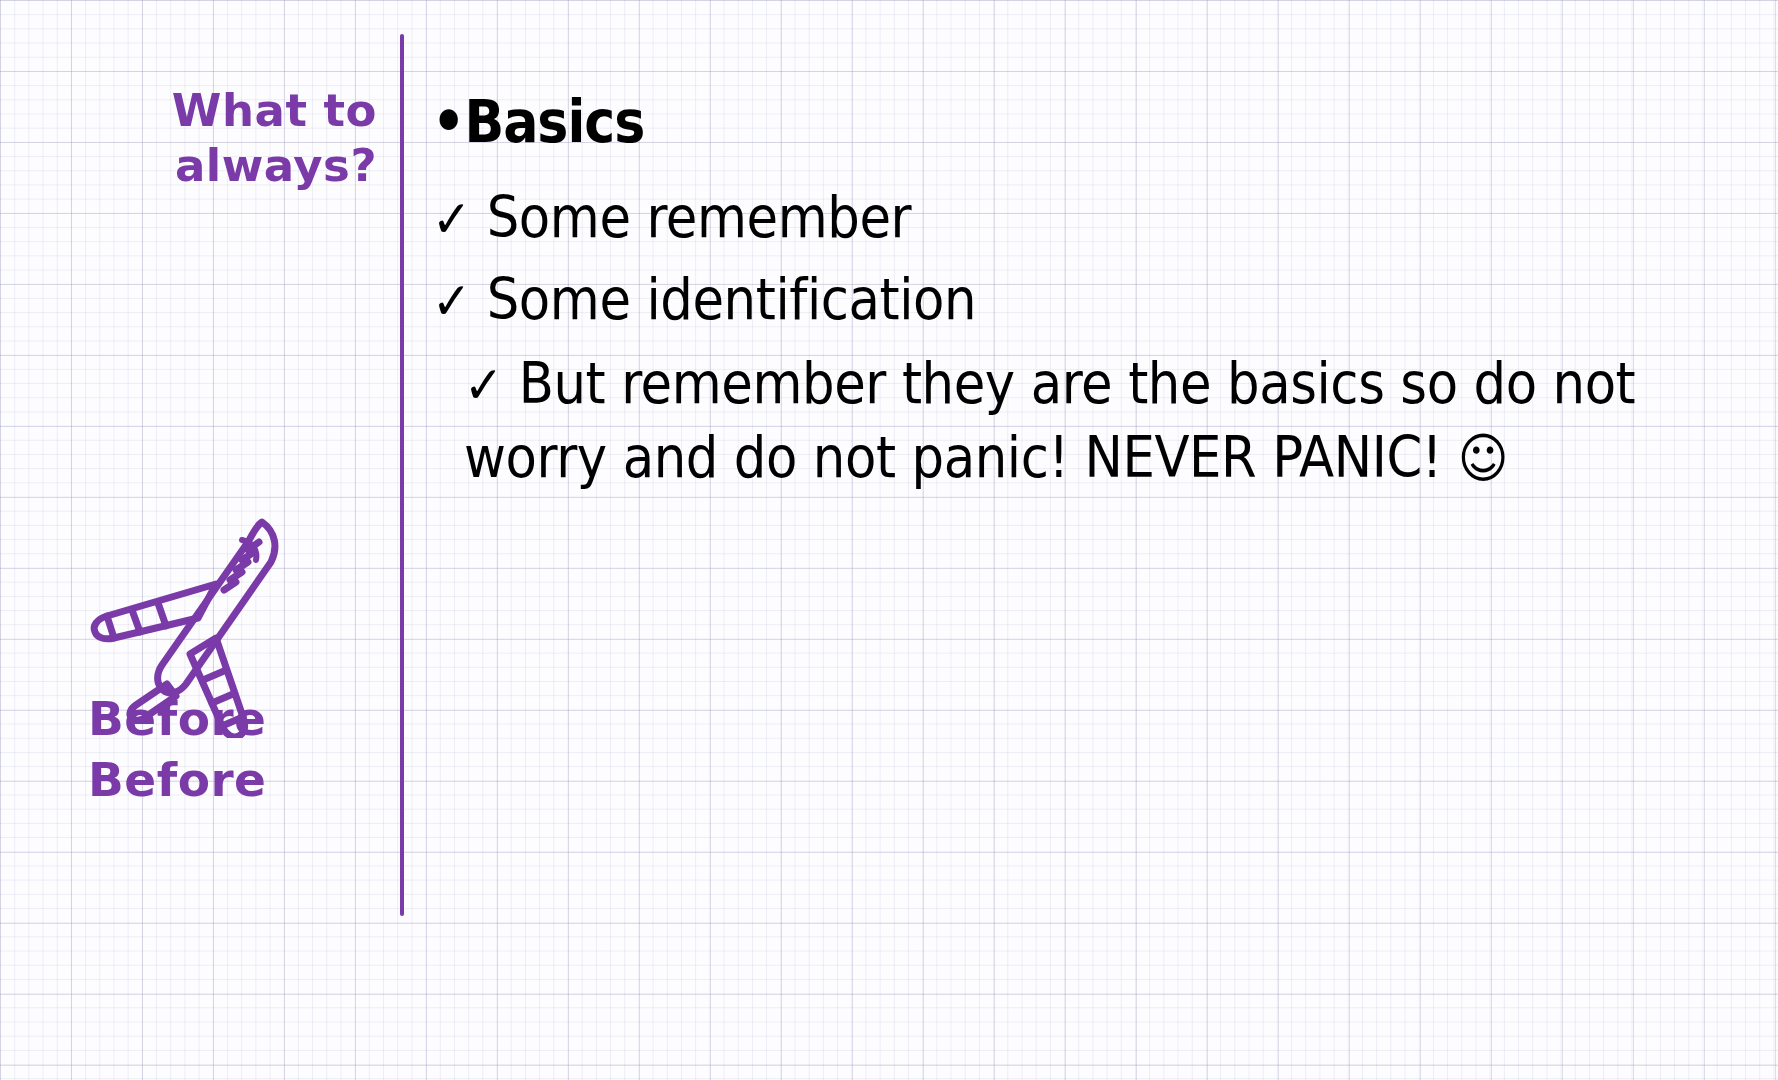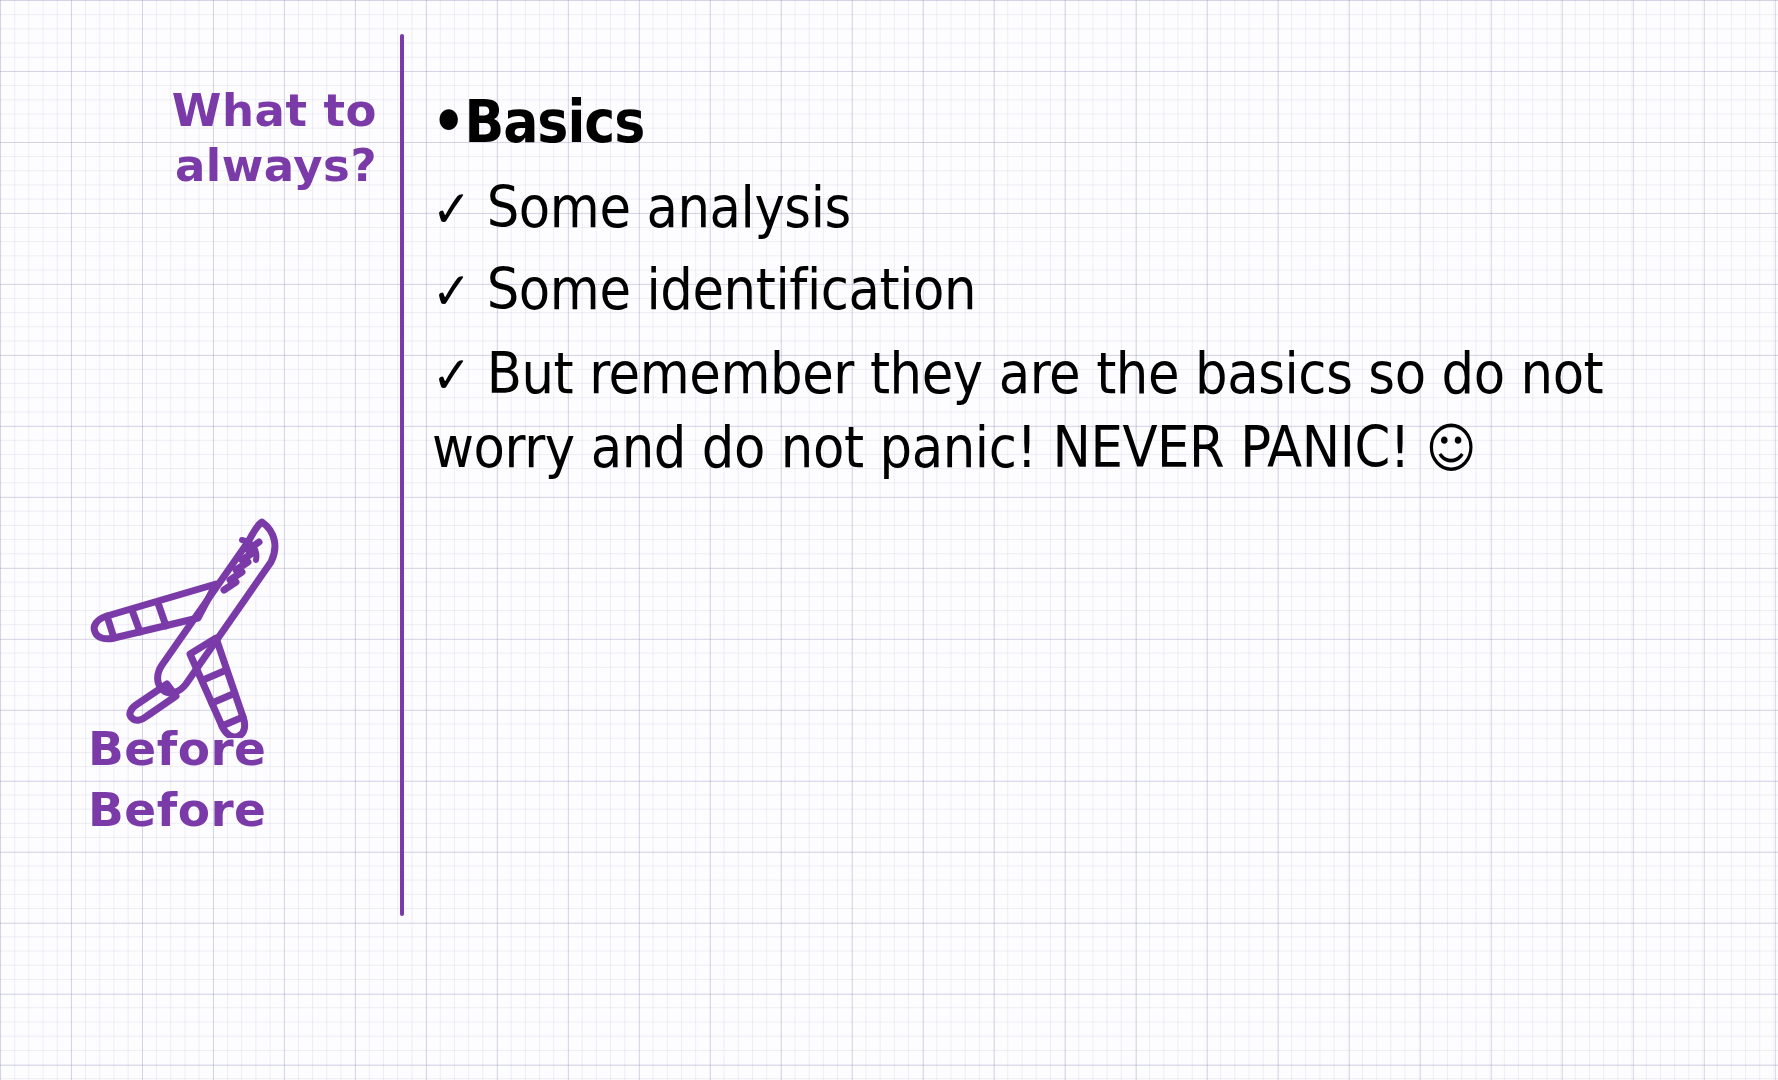--- a/index.html
+++ b/index.html
@@ -69,21 +69,21 @@
     left: 66px;
     top: 498px;
     width: 230px;
     height: 240px;
   }
   #plane-wrap svg { display: block; width: 100%; height: 100%; }
 
   #footer-label {
     position: absolute;
     left: 88px;
-    top: 718px;
+    top: 688px;
     color: #7a3aa8;
     font-family: "DejaVu Sans", sans-serif;
     font-weight: 700;
     font-size: 47px;
     line-height: 1.30;
     letter-spacing: 0.5px;
     text-align: left;
   }
   #footer-label .line { display: block; white-space: nowrap; }
 
@@ -100,24 +100,24 @@
     font-family: "Liberation Sans Narrow", "DejaVu Sans Condensed", "Liberation Sans", sans-serif;
     font-stretch: condensed;
     font-size: 57px;
     line-height: 1.26;
     margin-bottom: 10px;
     letter-spacing: -0.4px;
   }
   .bullet-item.first {
     font-weight: 700;
     font-size: 58px;
-    margin-bottom: 13px;
+    margin-bottom: 23px;
     letter-spacing: -1px;
   }
-  .bullet-item.tall { line-height: 1.30; }
+  .bullet-item.tall { line-height: 1.30; margin-left: 32px; }
 
   .mark {
     font-family: "DejaVu Sans", sans-serif;
     font-weight: 400;
     font-size: 52px;
   }
   .mark.dot {
     font-family: "DejaVu Sans", sans-serif;
     font-size: 58px;
     font-weight: 700;
@@ -180,21 +180,21 @@
   </div>
 
   <div id="right-col">
 
     <div class="bullet-item first">
       <span class="mark dot">•</span><span>Basics</span>
     </div>
 
     <div class="bullet-item">
       <span class="mark">✓</span>
-      <span>Some analysis</span>
+      <span>Some remember</span>
     </div>
 
     <div class="bullet-item">
       <span class="mark">✓</span>
       <span>Some identification</span>
     </div>
 
     <div class="bullet-item tall">
       <span class="mark">✓</span>
       <span>But remember they are the basics so do not worry and do not panic! NEVER PANIC!</span>

